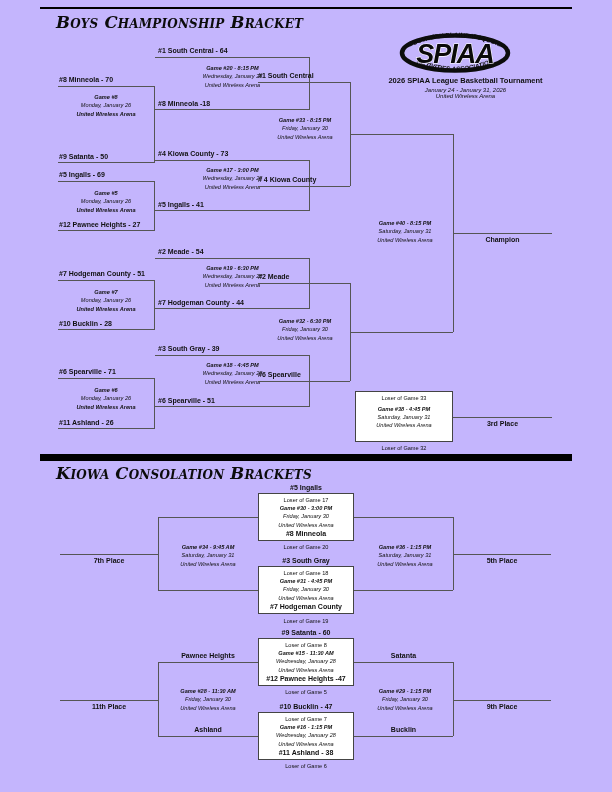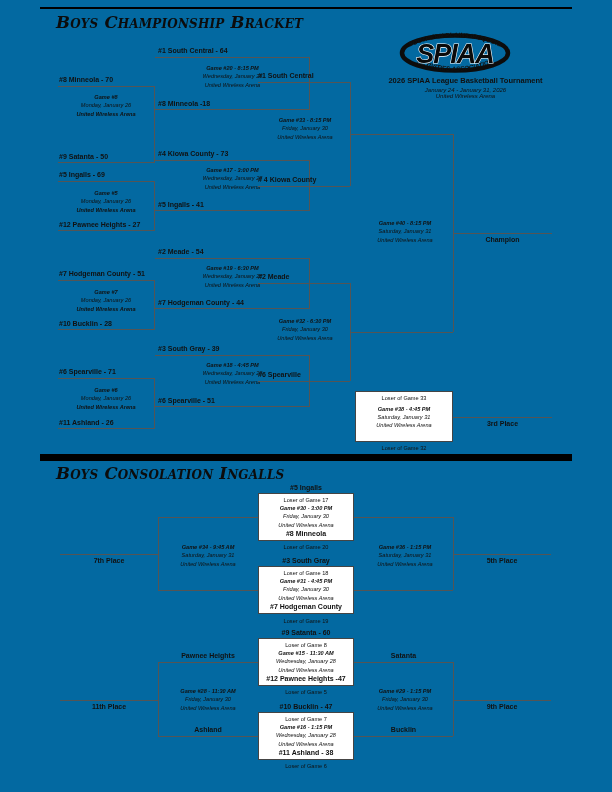--- a/index.html
+++ b/index.html
@@ -1,17 +1,17 @@
 <!DOCTYPE html>
 <html><head>
 <meta charset="utf-8">
 <style>
   * { margin:0; padding:0; box-sizing:border-box; }
   html,body { background:#fff; }
-  .page { position:relative; width:612px; height:792px; background:#0369a1;
+  .page { position:relative; width:612px; height:792px; background:#c4b5fd;
           font-family:"Liberation Sans", sans-serif; color:#111; overflow:hidden; }
 
   .rule  { position:absolute; background:#000; }
   .title { position:absolute; font-family:"DejaVu Serif", serif; font-weight:bold;
            font-style:italic; font-variant:small-caps; font-size:16.5px;
            letter-spacing:.2px; color:#0c0c0c; white-space:nowrap; }
 
   .hline { position:absolute; height:0; border-top:1px solid #555; }
   .vline { position:absolute; width:0; border-left:1px solid #555; }
   .bracket { position:absolute; border:1px solid #555; border-left:none; }
@@ -181,21 +181,21 @@
       <div>Saturday, January 31</div>
       <div>United Wireless Arena</div>
     </div>
     <div class="spacer"></div>
   </div>
   <div class="loser" style="left:355px;top:445px;width:98px;">Loser of Game 32</div>
   <div class="hline" style="left:453px;top:417px;width:99px;"></div>
   <div class="place" style="left:453px;top:420px;width:99px;">3rd Place</div>
 
   <div class="rule" style="left:40px;top:454px;width:532px;height:7px;"></div>
-  <div class="title" style="left:56px;top:464px;">Boys Consolation Ingalls</div>
+  <div class="title" style="left:56px;top:464px;">Kiowa Consolation Brackets</div>
 
   <div class="flabel" style="left:258px;top:484px;width:96px;">#5 Ingalls</div>
   <div class="gbox" style="left:258px;top:493px;width:96px;height:48px;">
     <div class="btop">Loser of Game 17</div>
     <div class="bmid">
       <div class="g">Game #30 - 3:00 PM</div>
       <div>Friday, January 30</div>
       <div>United Wireless Arena</div>
     </div>
     <div class="bteam">#8 Minneola</div>

